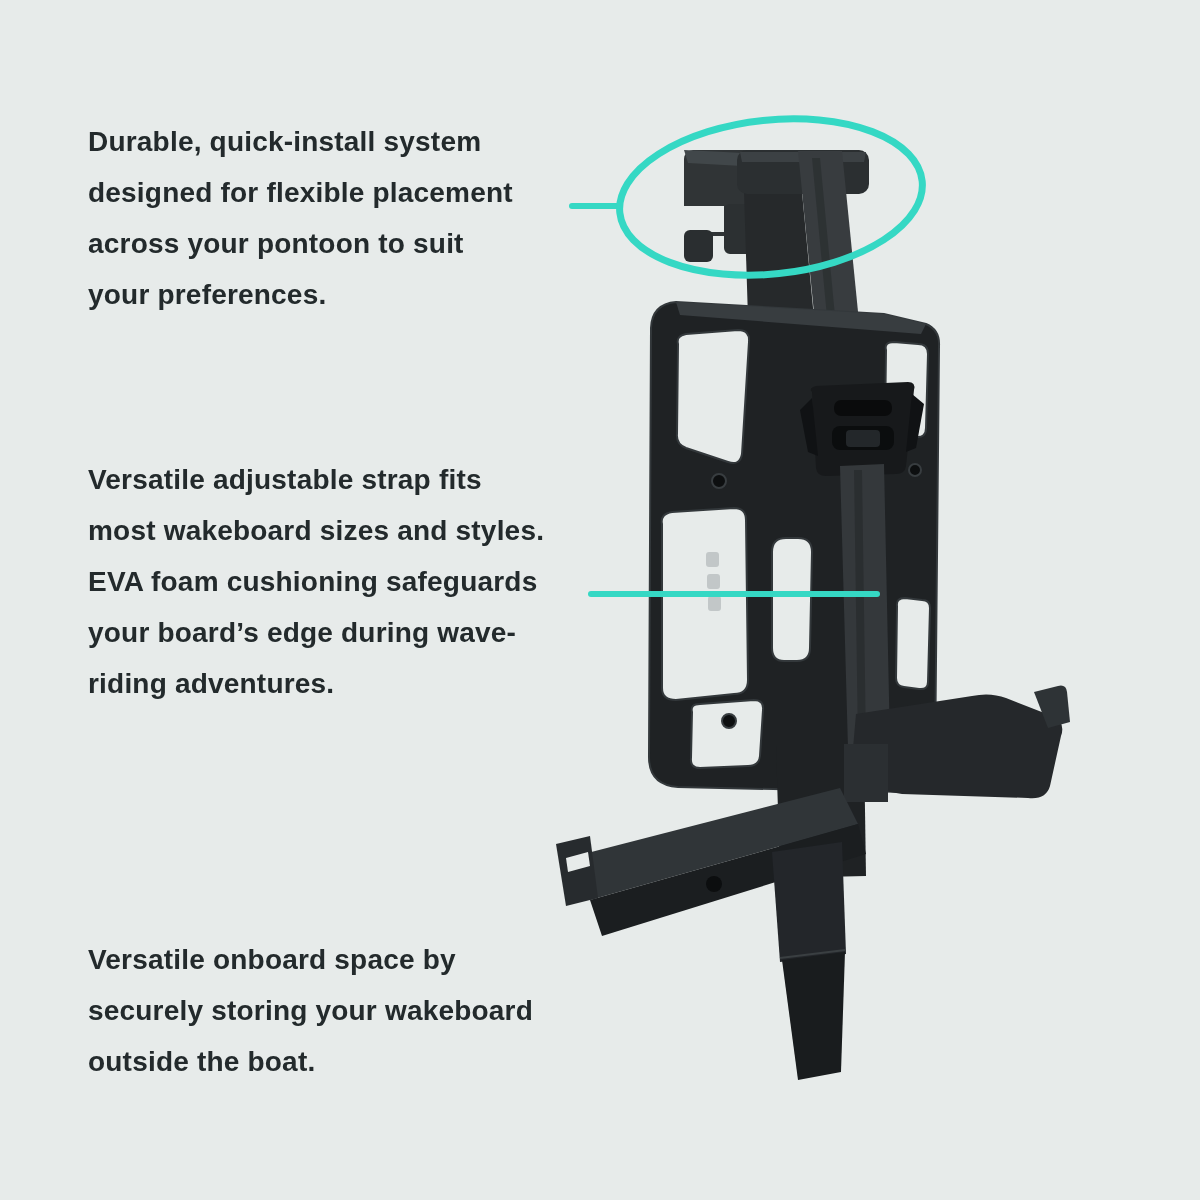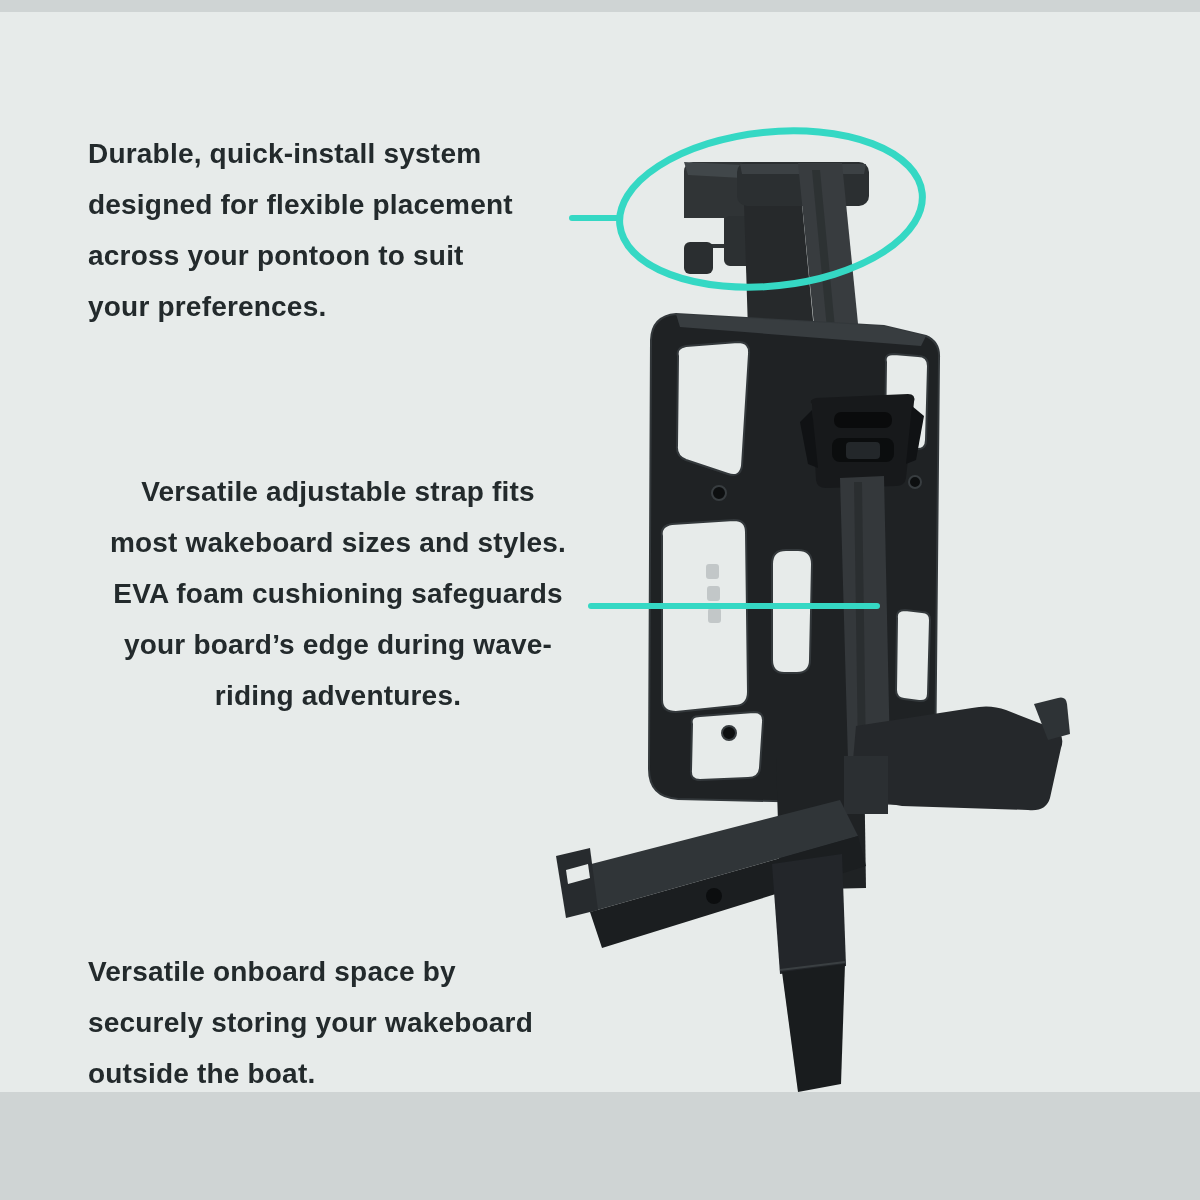--- a/index.html
+++ b/index.html
@@ -5,39 +5,39 @@
   :root{
     --bg:#e7ebea;
     --accent:#35d8c4;
     --text:#232a2c;
   }
   html,body{margin:0;padding:0;}
   body{background:#cfd4d4;}
   .canvas{
     position:relative;
     width:1200px;
-    height:1080px;
-    margin:12px auto;
+    height:1200px;
+    margin:0 auto;
     background:var(--bg);
     overflow:hidden;
     font-family:"Liberation Sans", sans-serif;
   }
   .annotation{
     position:absolute;
     left:88px;
     width:500px;
     font-size:28px;
     line-height:51px;
     font-weight:700;
     color:var(--text);
     white-space:pre-line;
     letter-spacing:0.2px;
   }
   .annotation.a1{top:116px;}
-  .annotation.a2{top:454px;text-align:center;}
+  .annotation.a2{top:454px;}
   .annotation.a3{top:934px;}
   .illustration{
     position:absolute;
     inset:0;
   }
   .accent-stroke{stroke:var(--accent);fill:none;}
   .bg-fill{fill:var(--bg);}
 </style>
 </head>
 <body>

